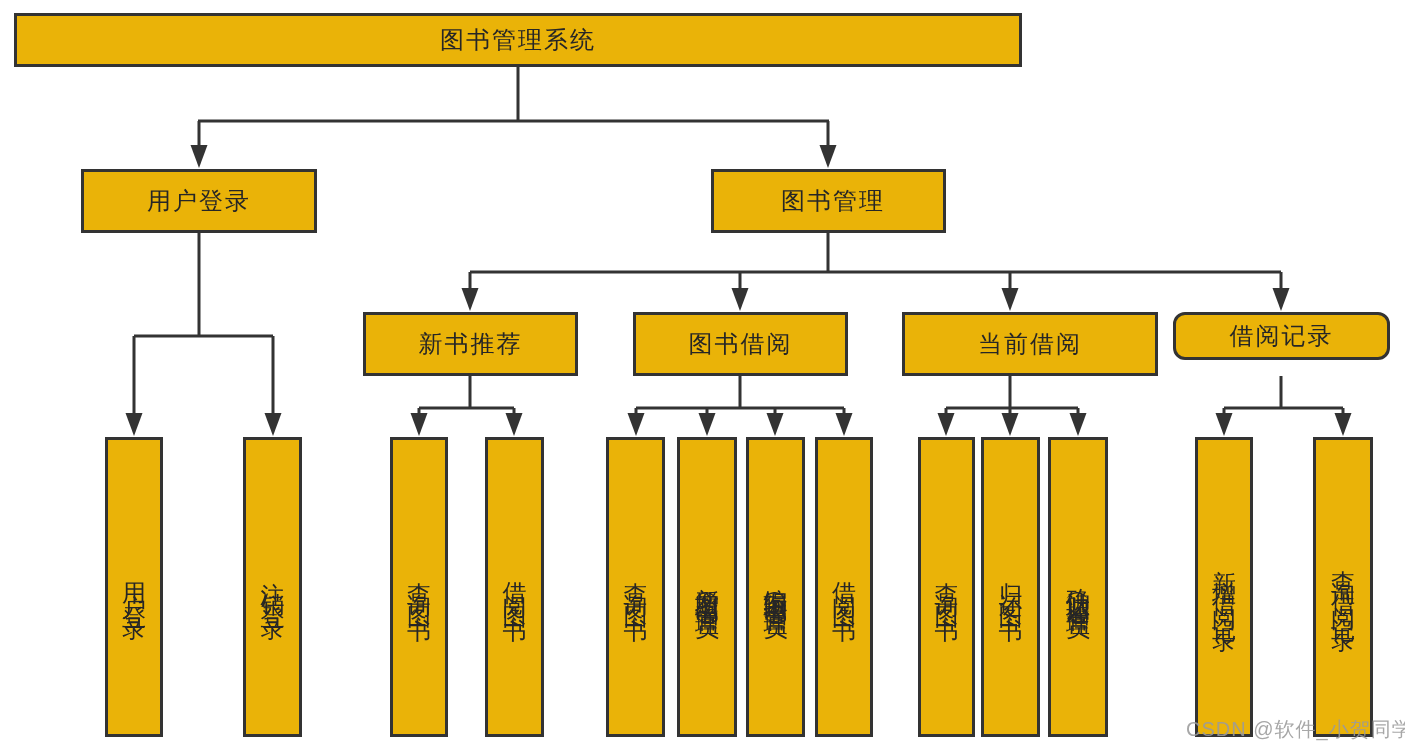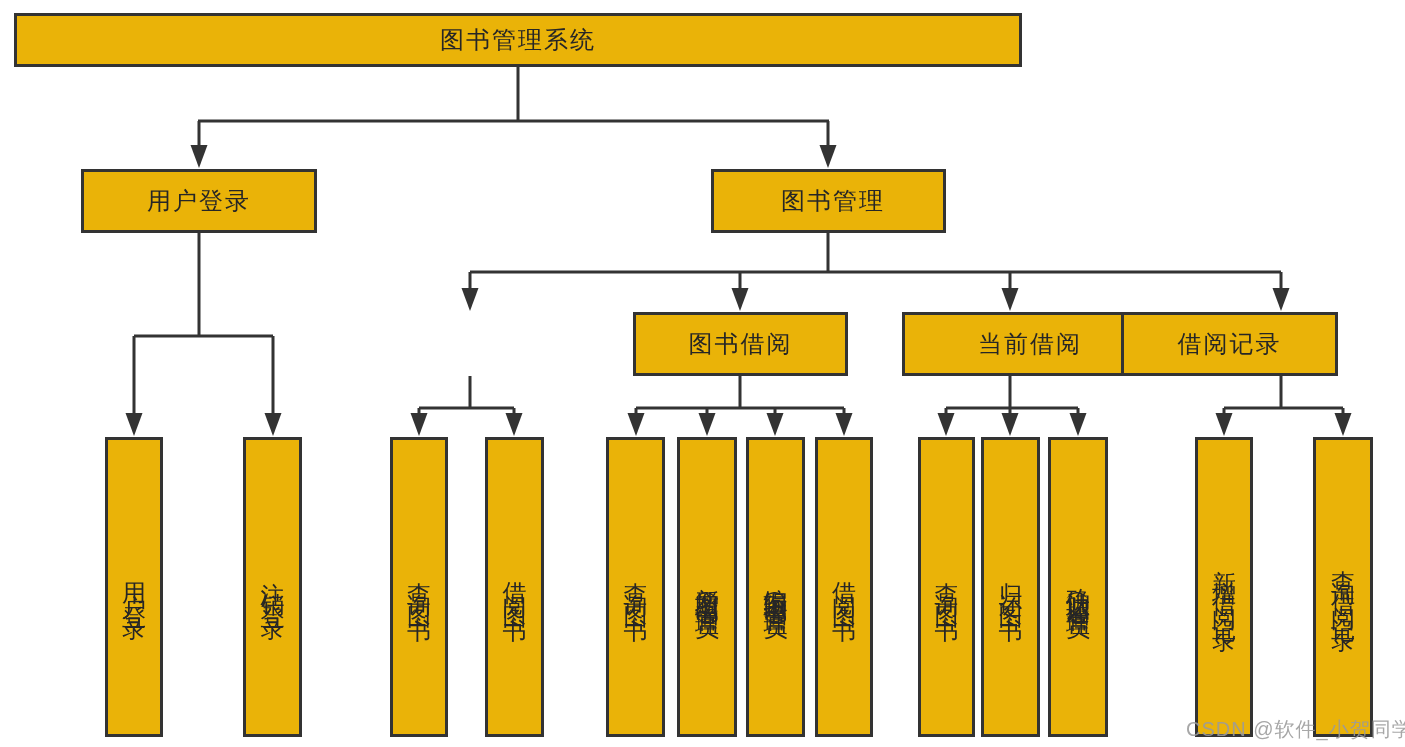--- a/index.html
+++ b/index.html
@@ -70,27 +70,30 @@
     <span class="lbl">图书管理系统</span>
   </div>
 
   <div class="node" style="left:81px;top:169px;width:236px;height:64px;">
     <span class="lbl">用户登录</span>
   </div>
   <div class="node" style="left:711px;top:169px;width:235px;height:64px;padding-left:9px;">
     <span class="lbl">图书管理</span>
   </div>
 
+  <div class="node" style="left:363px;top:312px;width:215px;height:64px;">
+    <span class="lbl">新书推荐</span>
+  </div>
   <div class="node" style="left:633px;top:312px;width:215px;height:64px;">
     <span class="lbl">图书借阅</span>
   </div>
   <div class="node" style="left:902px;top:312px;width:256px;height:64px;">
     <span class="lbl">当前借阅</span>
   </div>
-  <div class="node" style="left:1121px;top:312px;width:217px;height:64px;">
+  <div class="node" style="left:1173px;top:312px;width:217px;height:48px;border-radius:12px;">
     <span class="lbl">借阅记录</span>
   </div>
 
   <div class="node vnode" style="left:105px;width:58px;">
     <span class="lbl">用户登录</span>
   </div>
   <div class="node vnode" style="left:243px;width:59px;">
     <span class="lbl">注销登录</span>
   </div>
 

